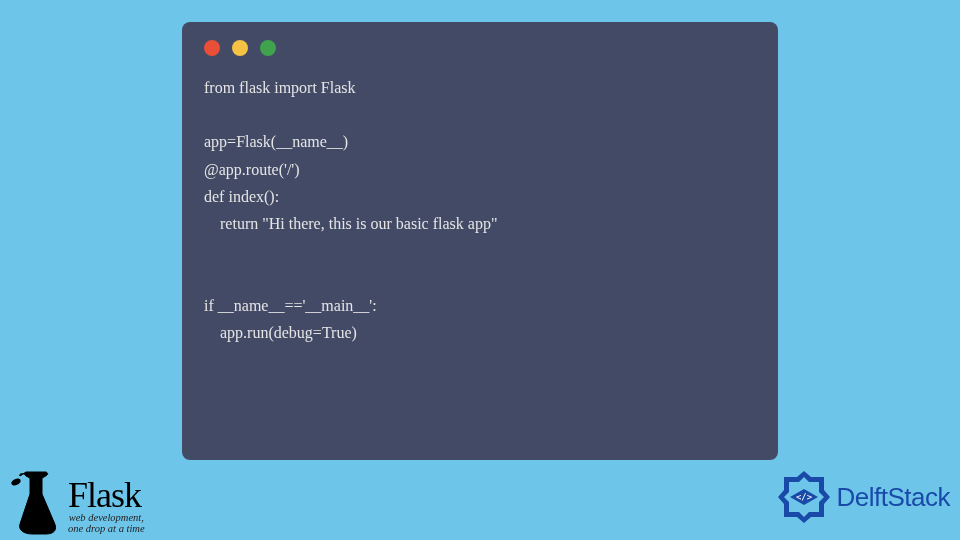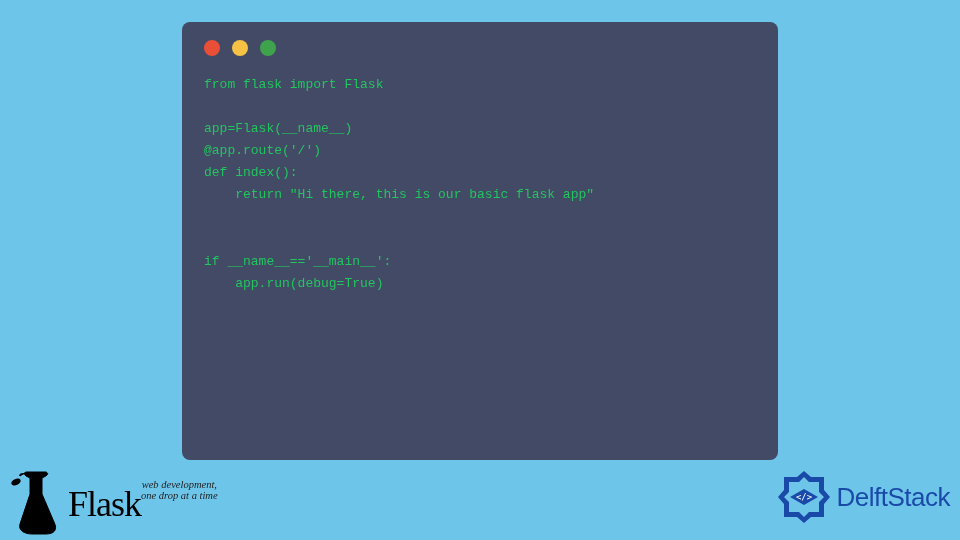--- a/index.html
+++ b/index.html
@@ -28,41 +28,41 @@
     }
     .dot {
       width: 16px;
       height: 16px;
       border-radius: 50%;
     }
     .dot-red { background: #e94f37; }
     .dot-yellow { background: #f6c244; }
     .dot-green { background: #3fa34d; }
     .code-content {
-      color: #22c55e;
-      font-family: Liberation Mono, monospace;
-      font-size: 13px;
+      color: #e5e5e5;
+      font-family: Liberation Serif, serif;
+      font-size: 16px;
       line-height: 1.7;
       white-space: pre;
     }
     .flask-logo {
       position: absolute;
       bottom: 2px;
       left: 6px;
       display: flex;
       align-items: center;
       gap: 6px;
     }
     .flask-icon {
       width: 56px;
       height: 68px;
     }
     .flask-text {
       display: flex;
-      flex-direction: row;
+      flex-direction: column;
     }
     .flask-title {
       font-family: Georgia, 'Times New Roman', serif;
       font-size: 36px;
       font-weight: 400;
       color: #000;
       letter-spacing: -1px;
     }
     .flask-sub {
       font-family: Georgia, serif;

